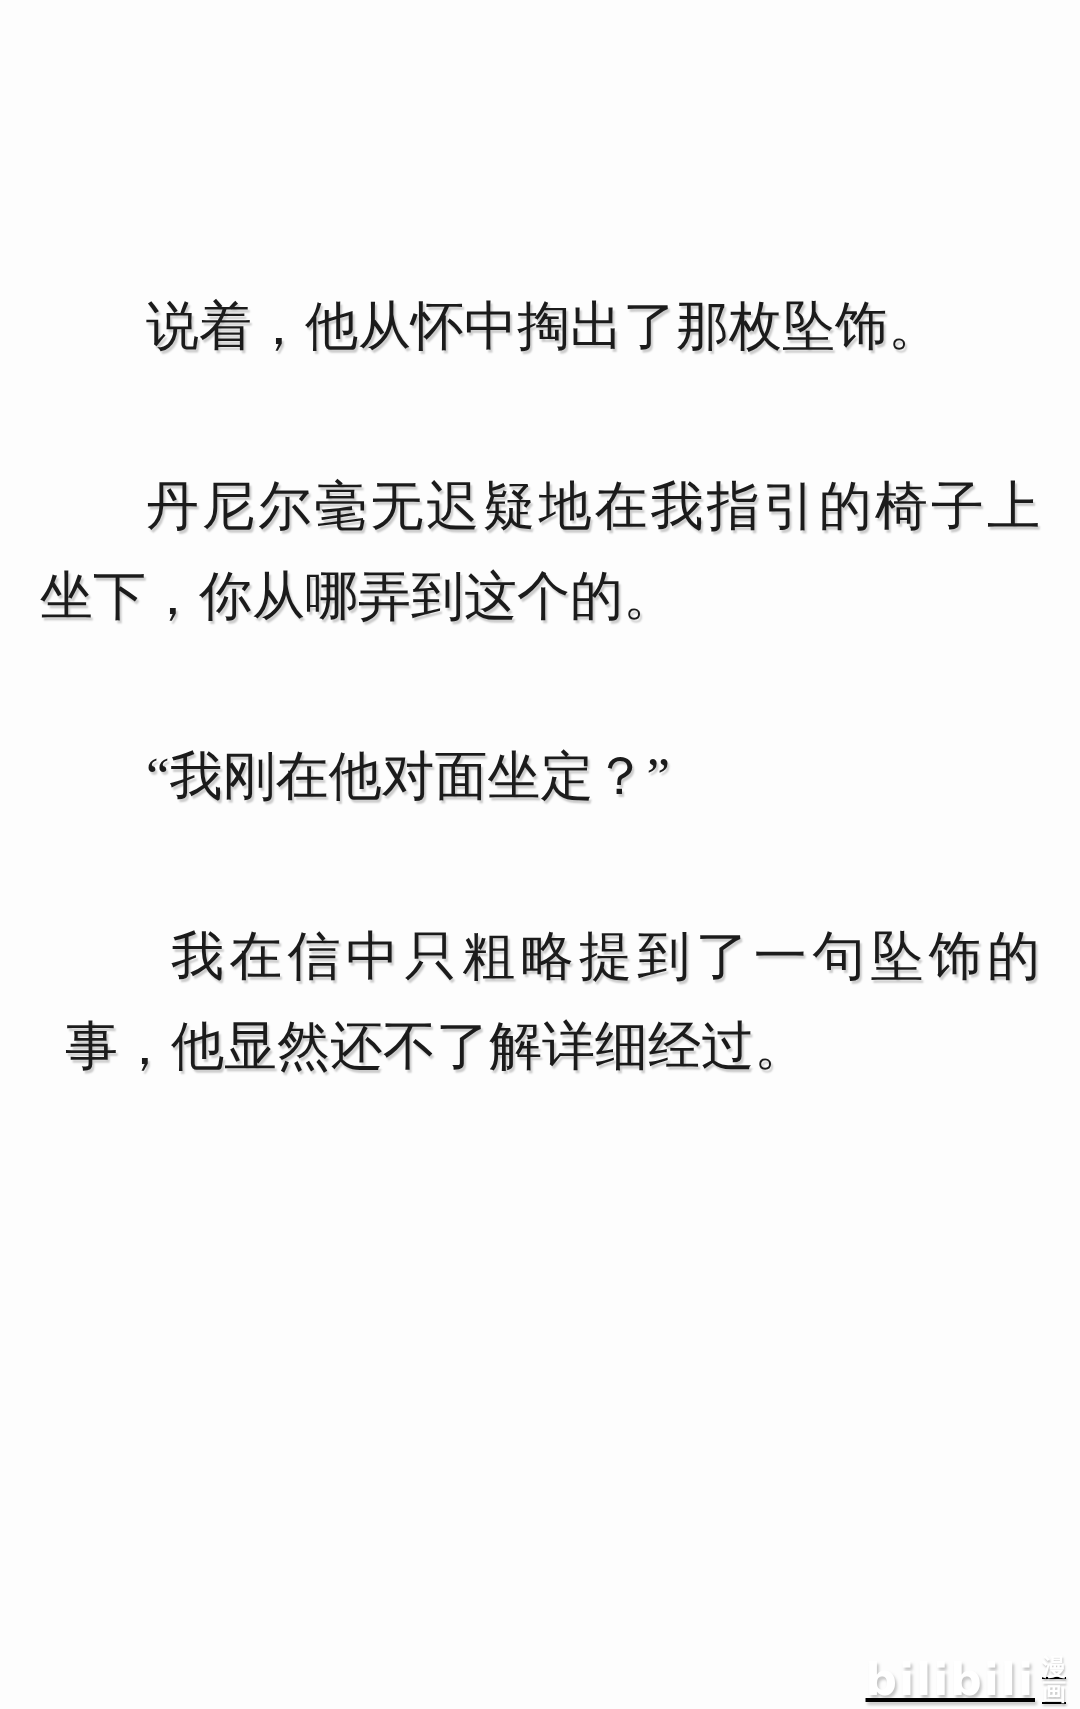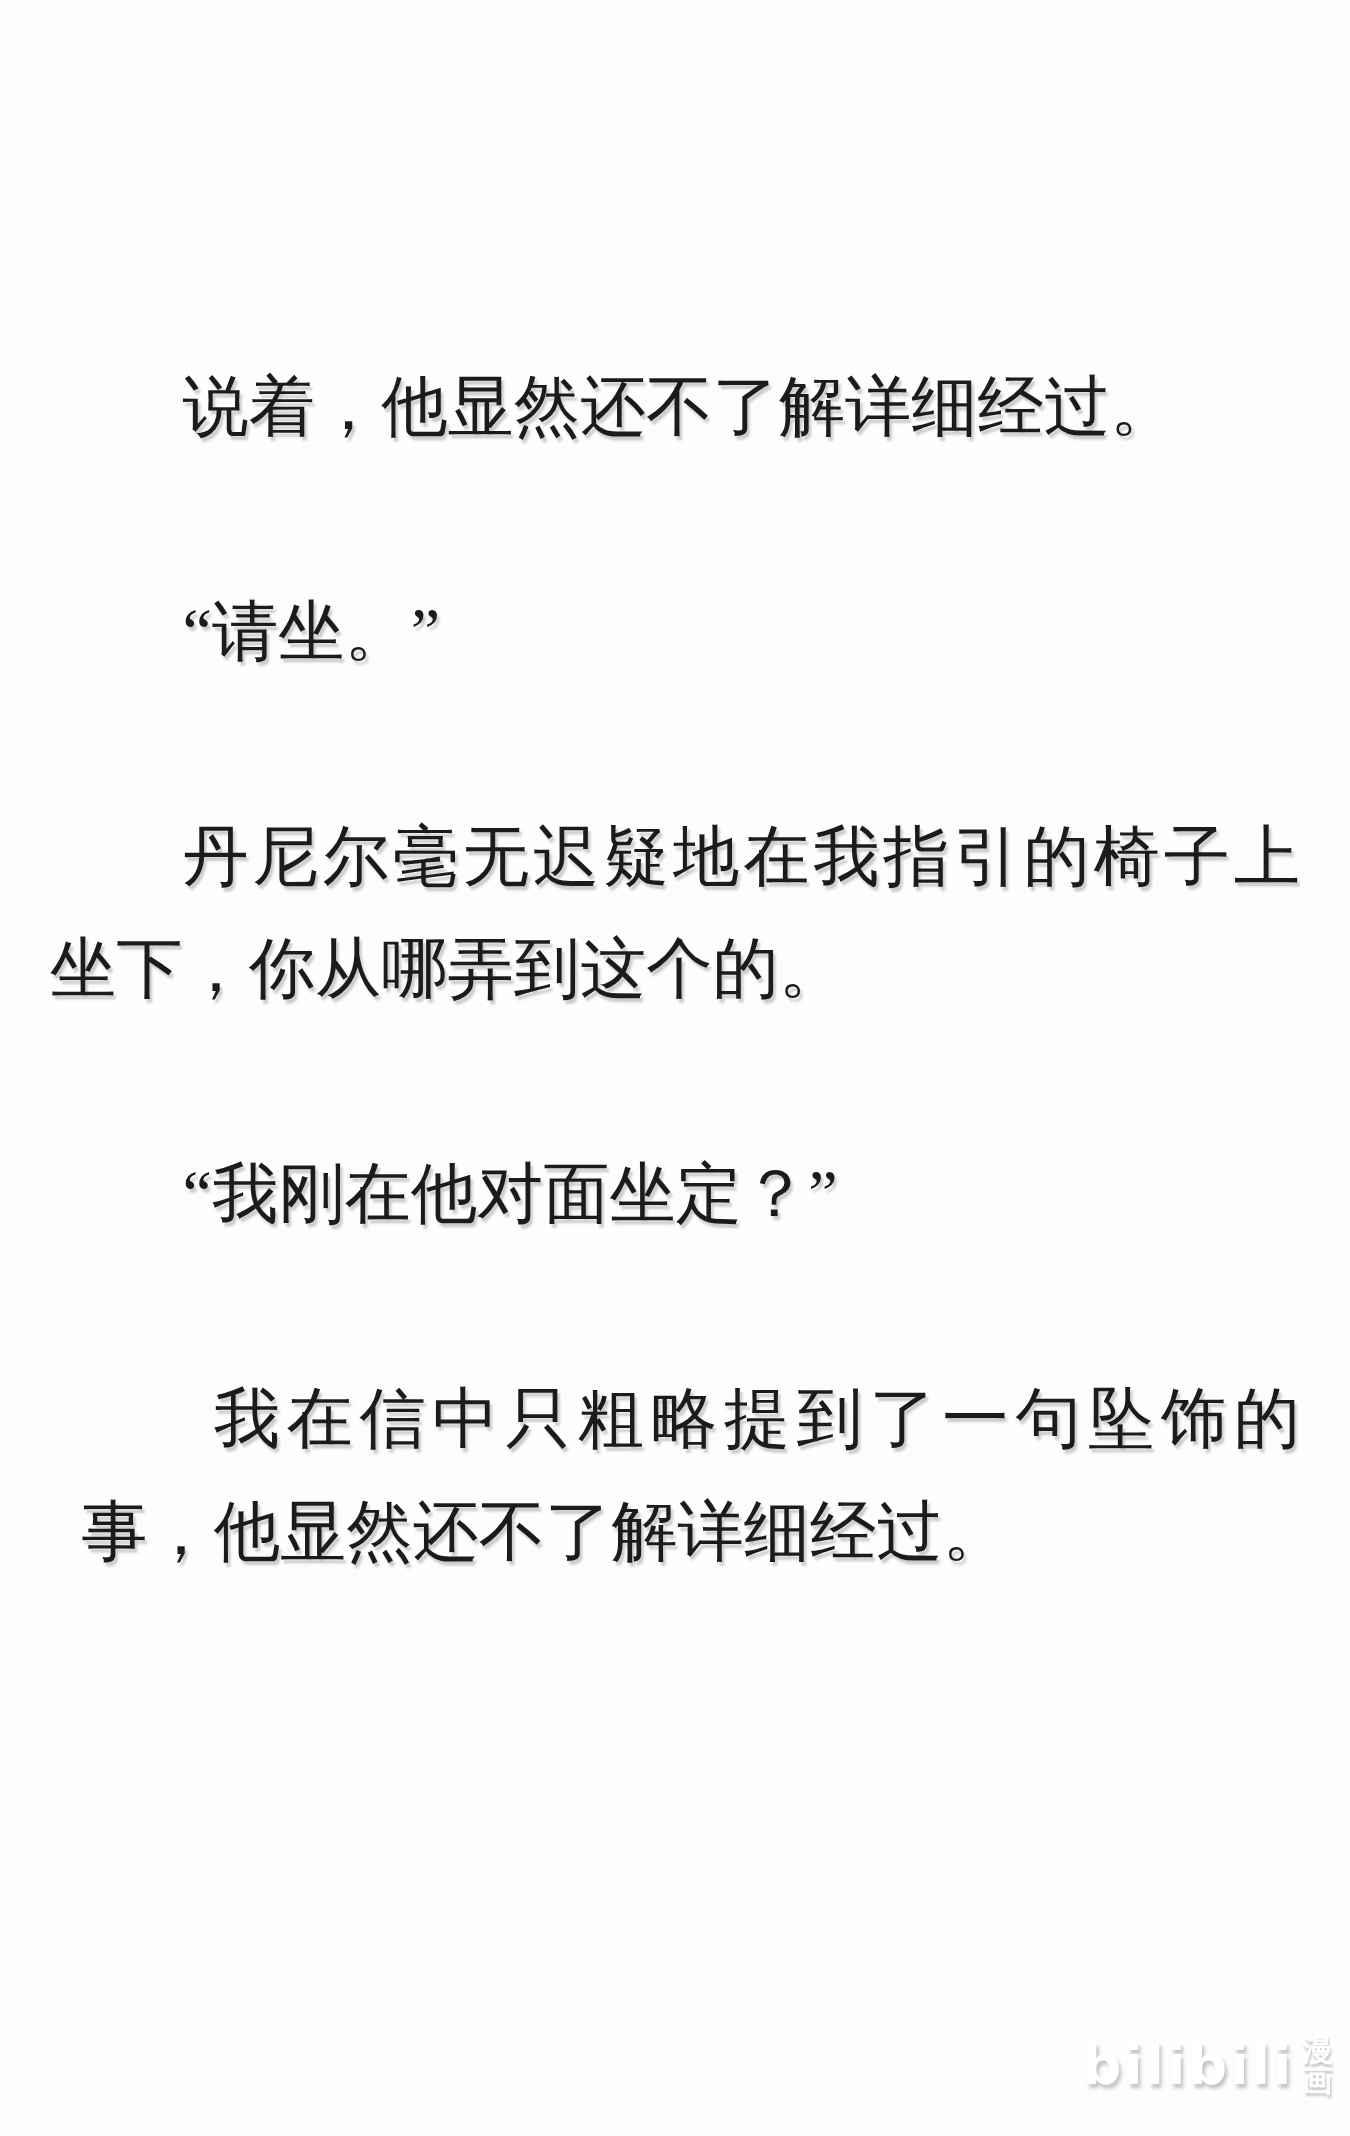--- a/index.html
+++ b/index.html
@@ -31,24 +31,25 @@
     text-shadow: 2px 3px 2px rgba(0,0,0,0.20);
     word-break: normal;
   }
   .para:last-child {
     margin-bottom: 0;
     margin-left: 25px;
   }
   .watermark {
     position: absolute;
     right: 14px;
-    bottom: 31px;
+    bottom: 4px;
     display: flex;
     align-items: center;
     user-select: none;
+    text-decoration: underline;
   }
   .bili-text {
     font-family: "DejaVu Sans", sans-serif;
     font-weight: bold;
     font-size: 44px;
     letter-spacing: 2px;
     color: #ffffff;
     text-shadow: 2px 3px 3px rgba(150,150,150,0.55);
   }
   .manga-badge {
@@ -61,22 +62,21 @@
     font-size: 24px;
     line-height: 25px;
     color: #ffffff;
     text-shadow: 1px 2px 2px rgba(150,150,150,0.55);
   }
 </style>
 </head>
 <body>
 
 <div class="text-page">
-  <p class="para">说着，他显然还不了解详细经过。</p>
-  <p class="para">“请坐。”</p>
+  <p class="para">说着，他从怀中掏出了那枚坠饰。</p>
   <p class="para">丹尼尔毫无迟疑地在我指引的椅子上坐下，你从哪弄到这个的。</p>
   <p class="para">“我刚在他对面坐定？”</p>
   <p class="para">我在信中只粗略提到了一句坠饰的事，他显然还不了解详细经过。</p>
 </div>
 
 <div class="watermark">
   <span class="bili-text">bilibili</span>
   <span class="manga-badge">
     <span>漫</span>
     <span>画</span>

